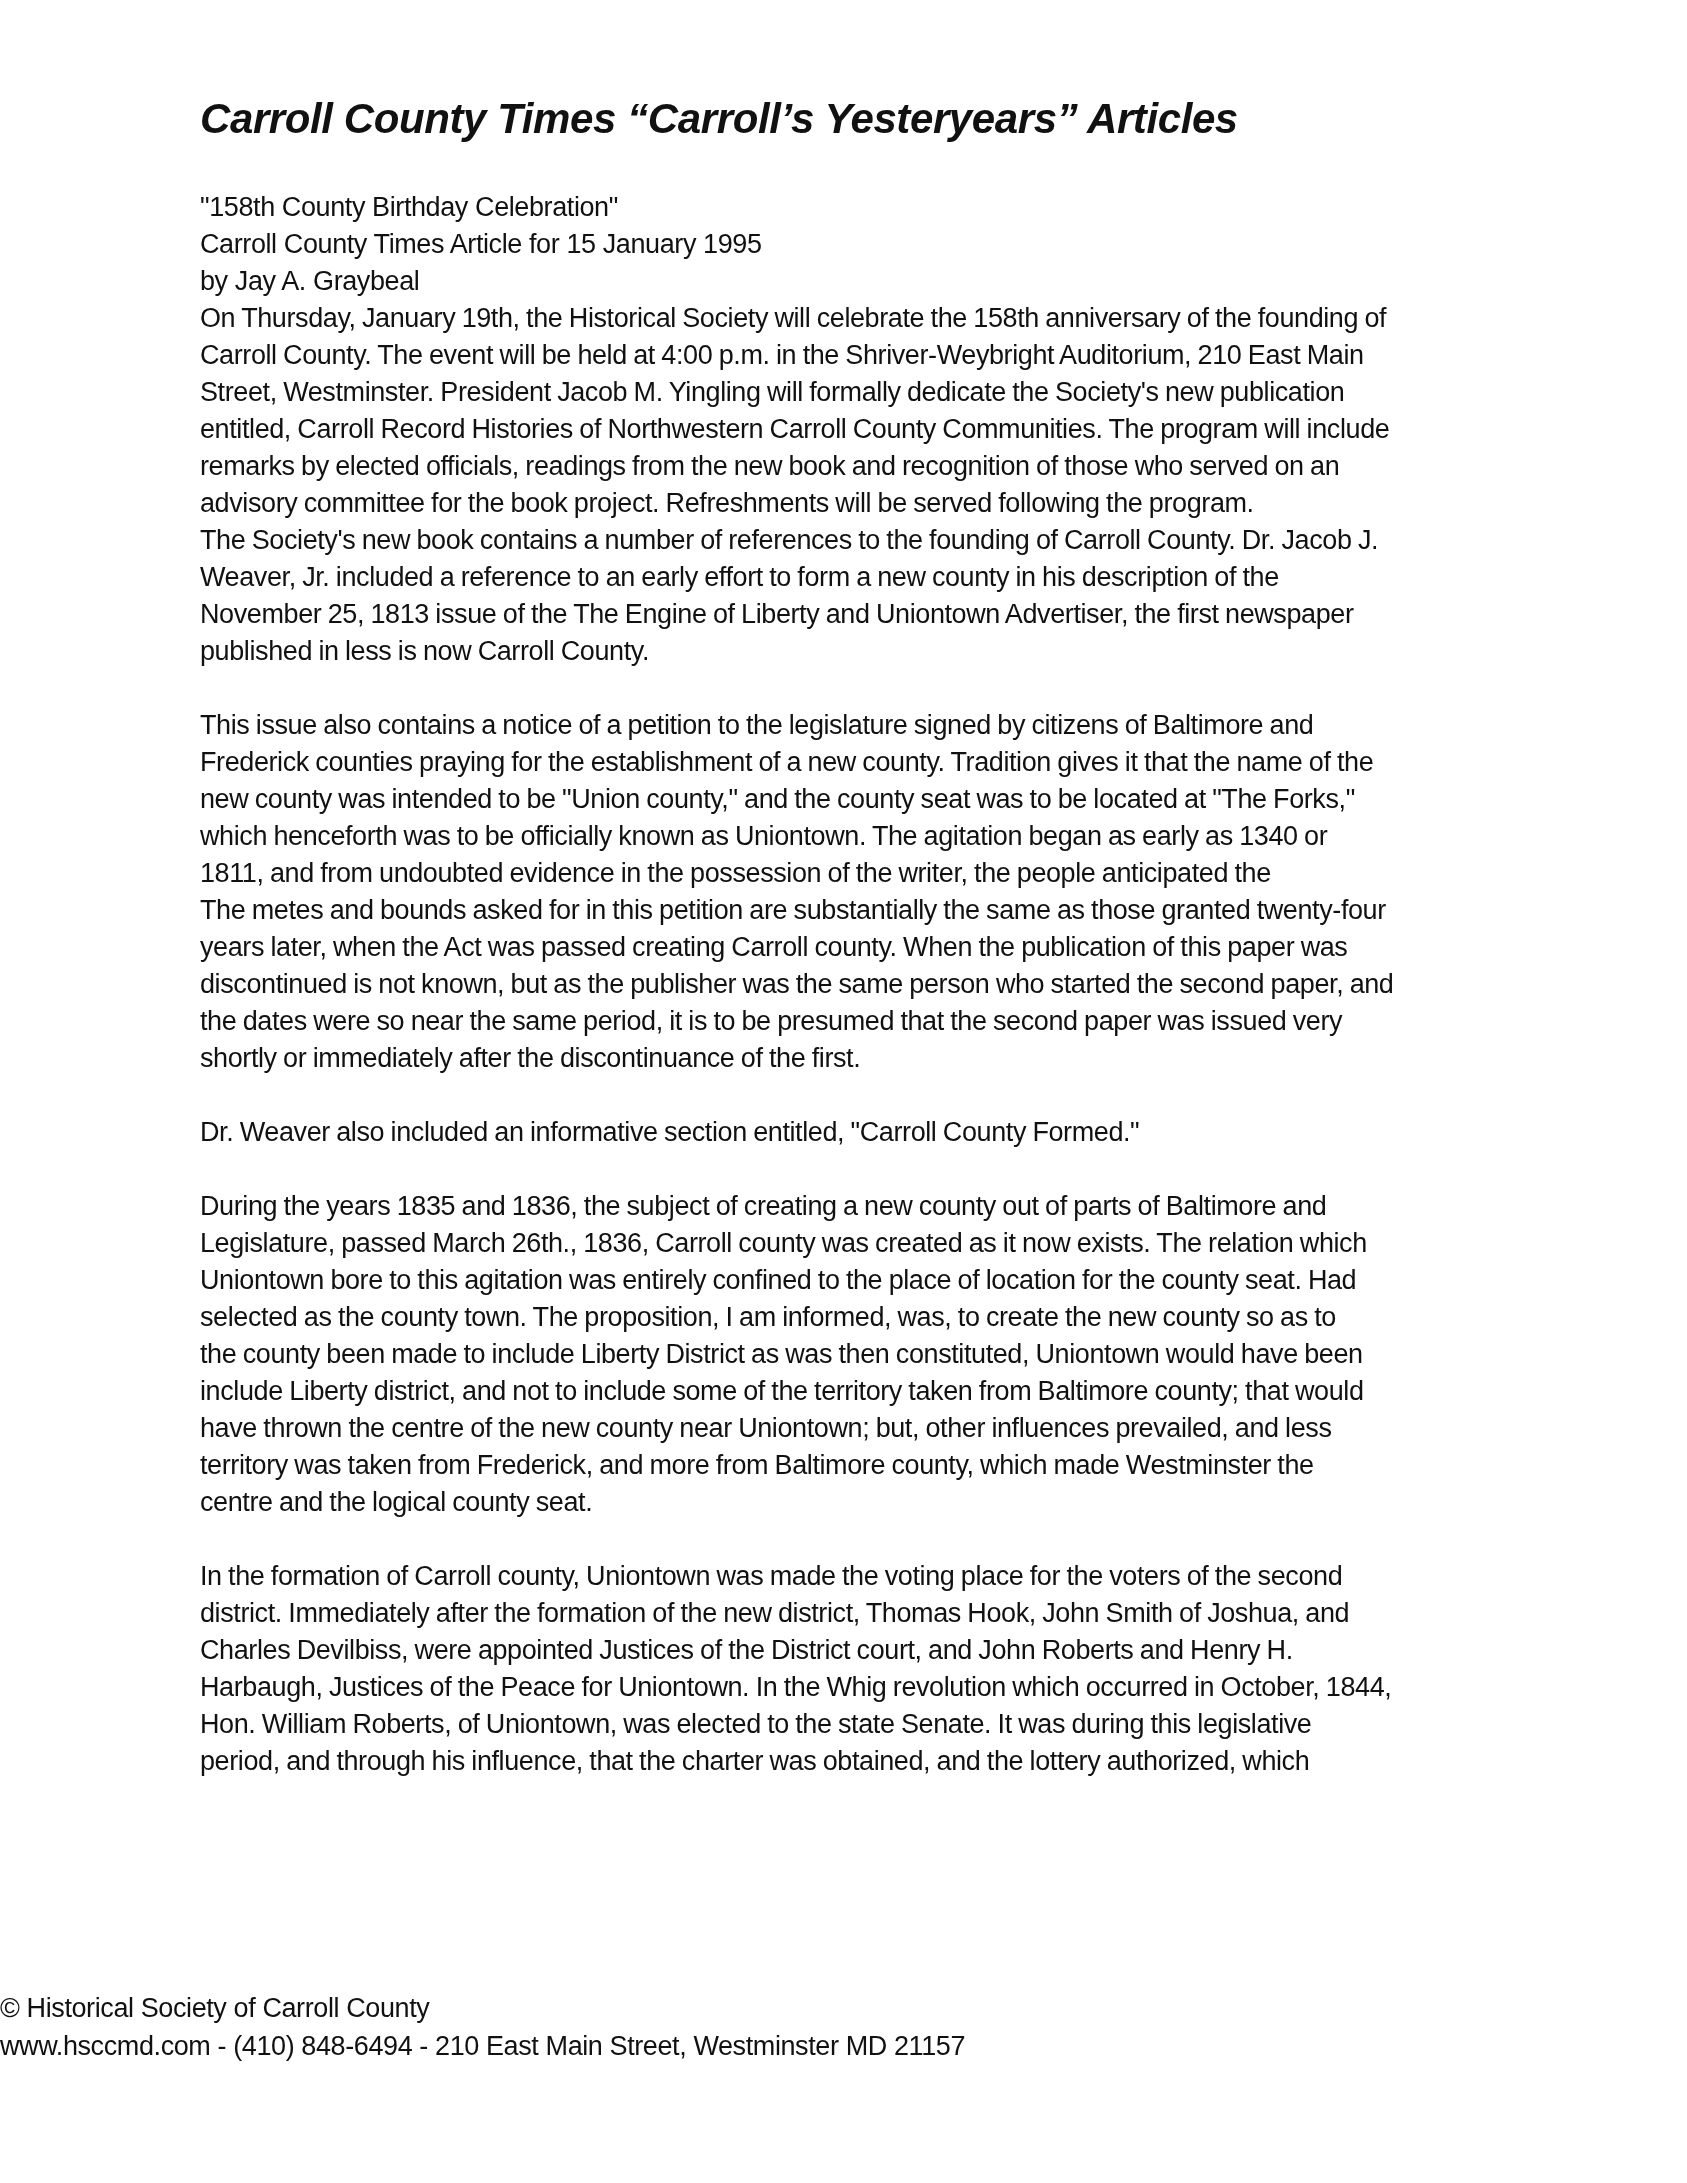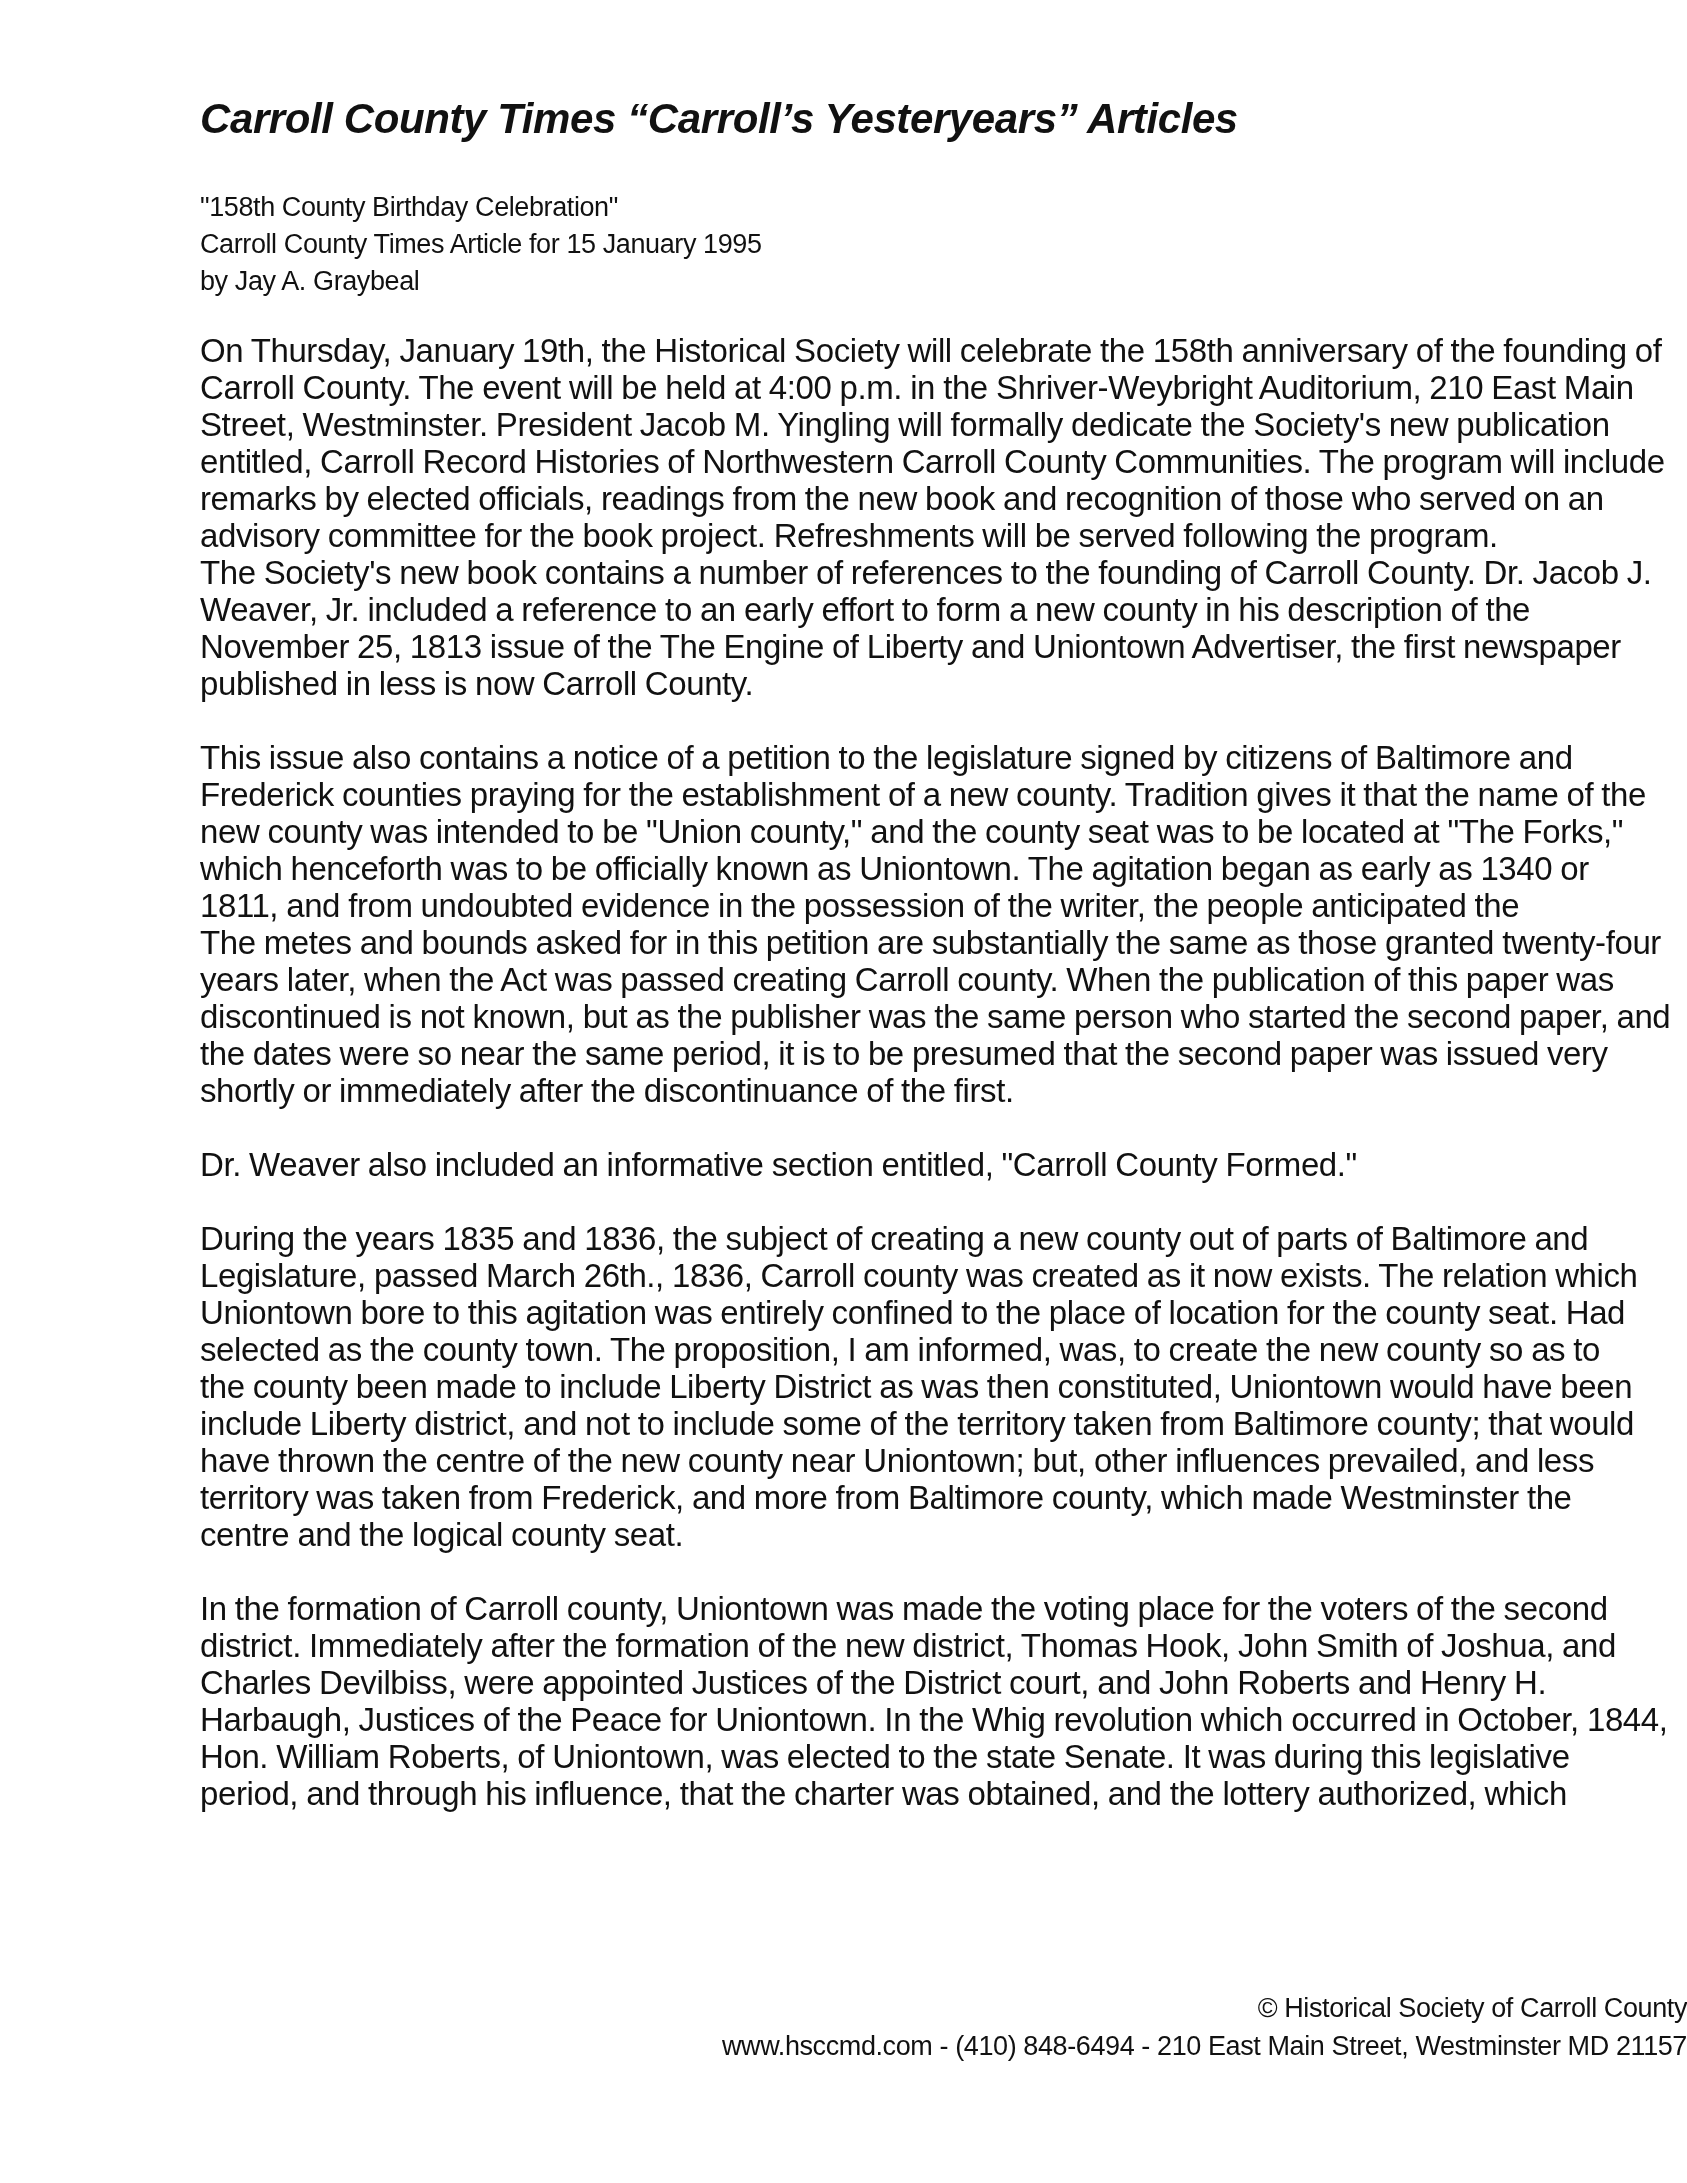--- a/index.html
+++ b/index.html
@@ -32,37 +32,36 @@
       color: #111;
     }
     .meta {
       margin-top: 49px;
       font-size: 27px;
       line-height: 37px;
       letter-spacing: -0.4px;
     }
     .meta div { white-space: nowrap; }
     .body-text {
-      margin-top: 32px;
-      font-size: 33px;
+      font-size: 27px;
       line-height: 37px;
       letter-spacing: -0.4px;
       word-spacing: -0.7px;
     }
     .body-text p {
       margin: 0 0 37px 0;
     }
     .body-text p.tight { margin-bottom: 0; }
     .line { display: block; white-space: nowrap; }
     .footer {
       position: absolute;
       left: 0;
       width: 1687px;
       top: 1989px;
-      text-align: right;
+      text-align: left;
       font-size: 27px;
       line-height: 38px;
       letter-spacing: -0.4px;
     }
   </style>
 </head>
 <body>
 
 <div class="page">
   <h1 class="header-title">Carroll County Times “Carroll’s Yesteryears” Articles</h1>

